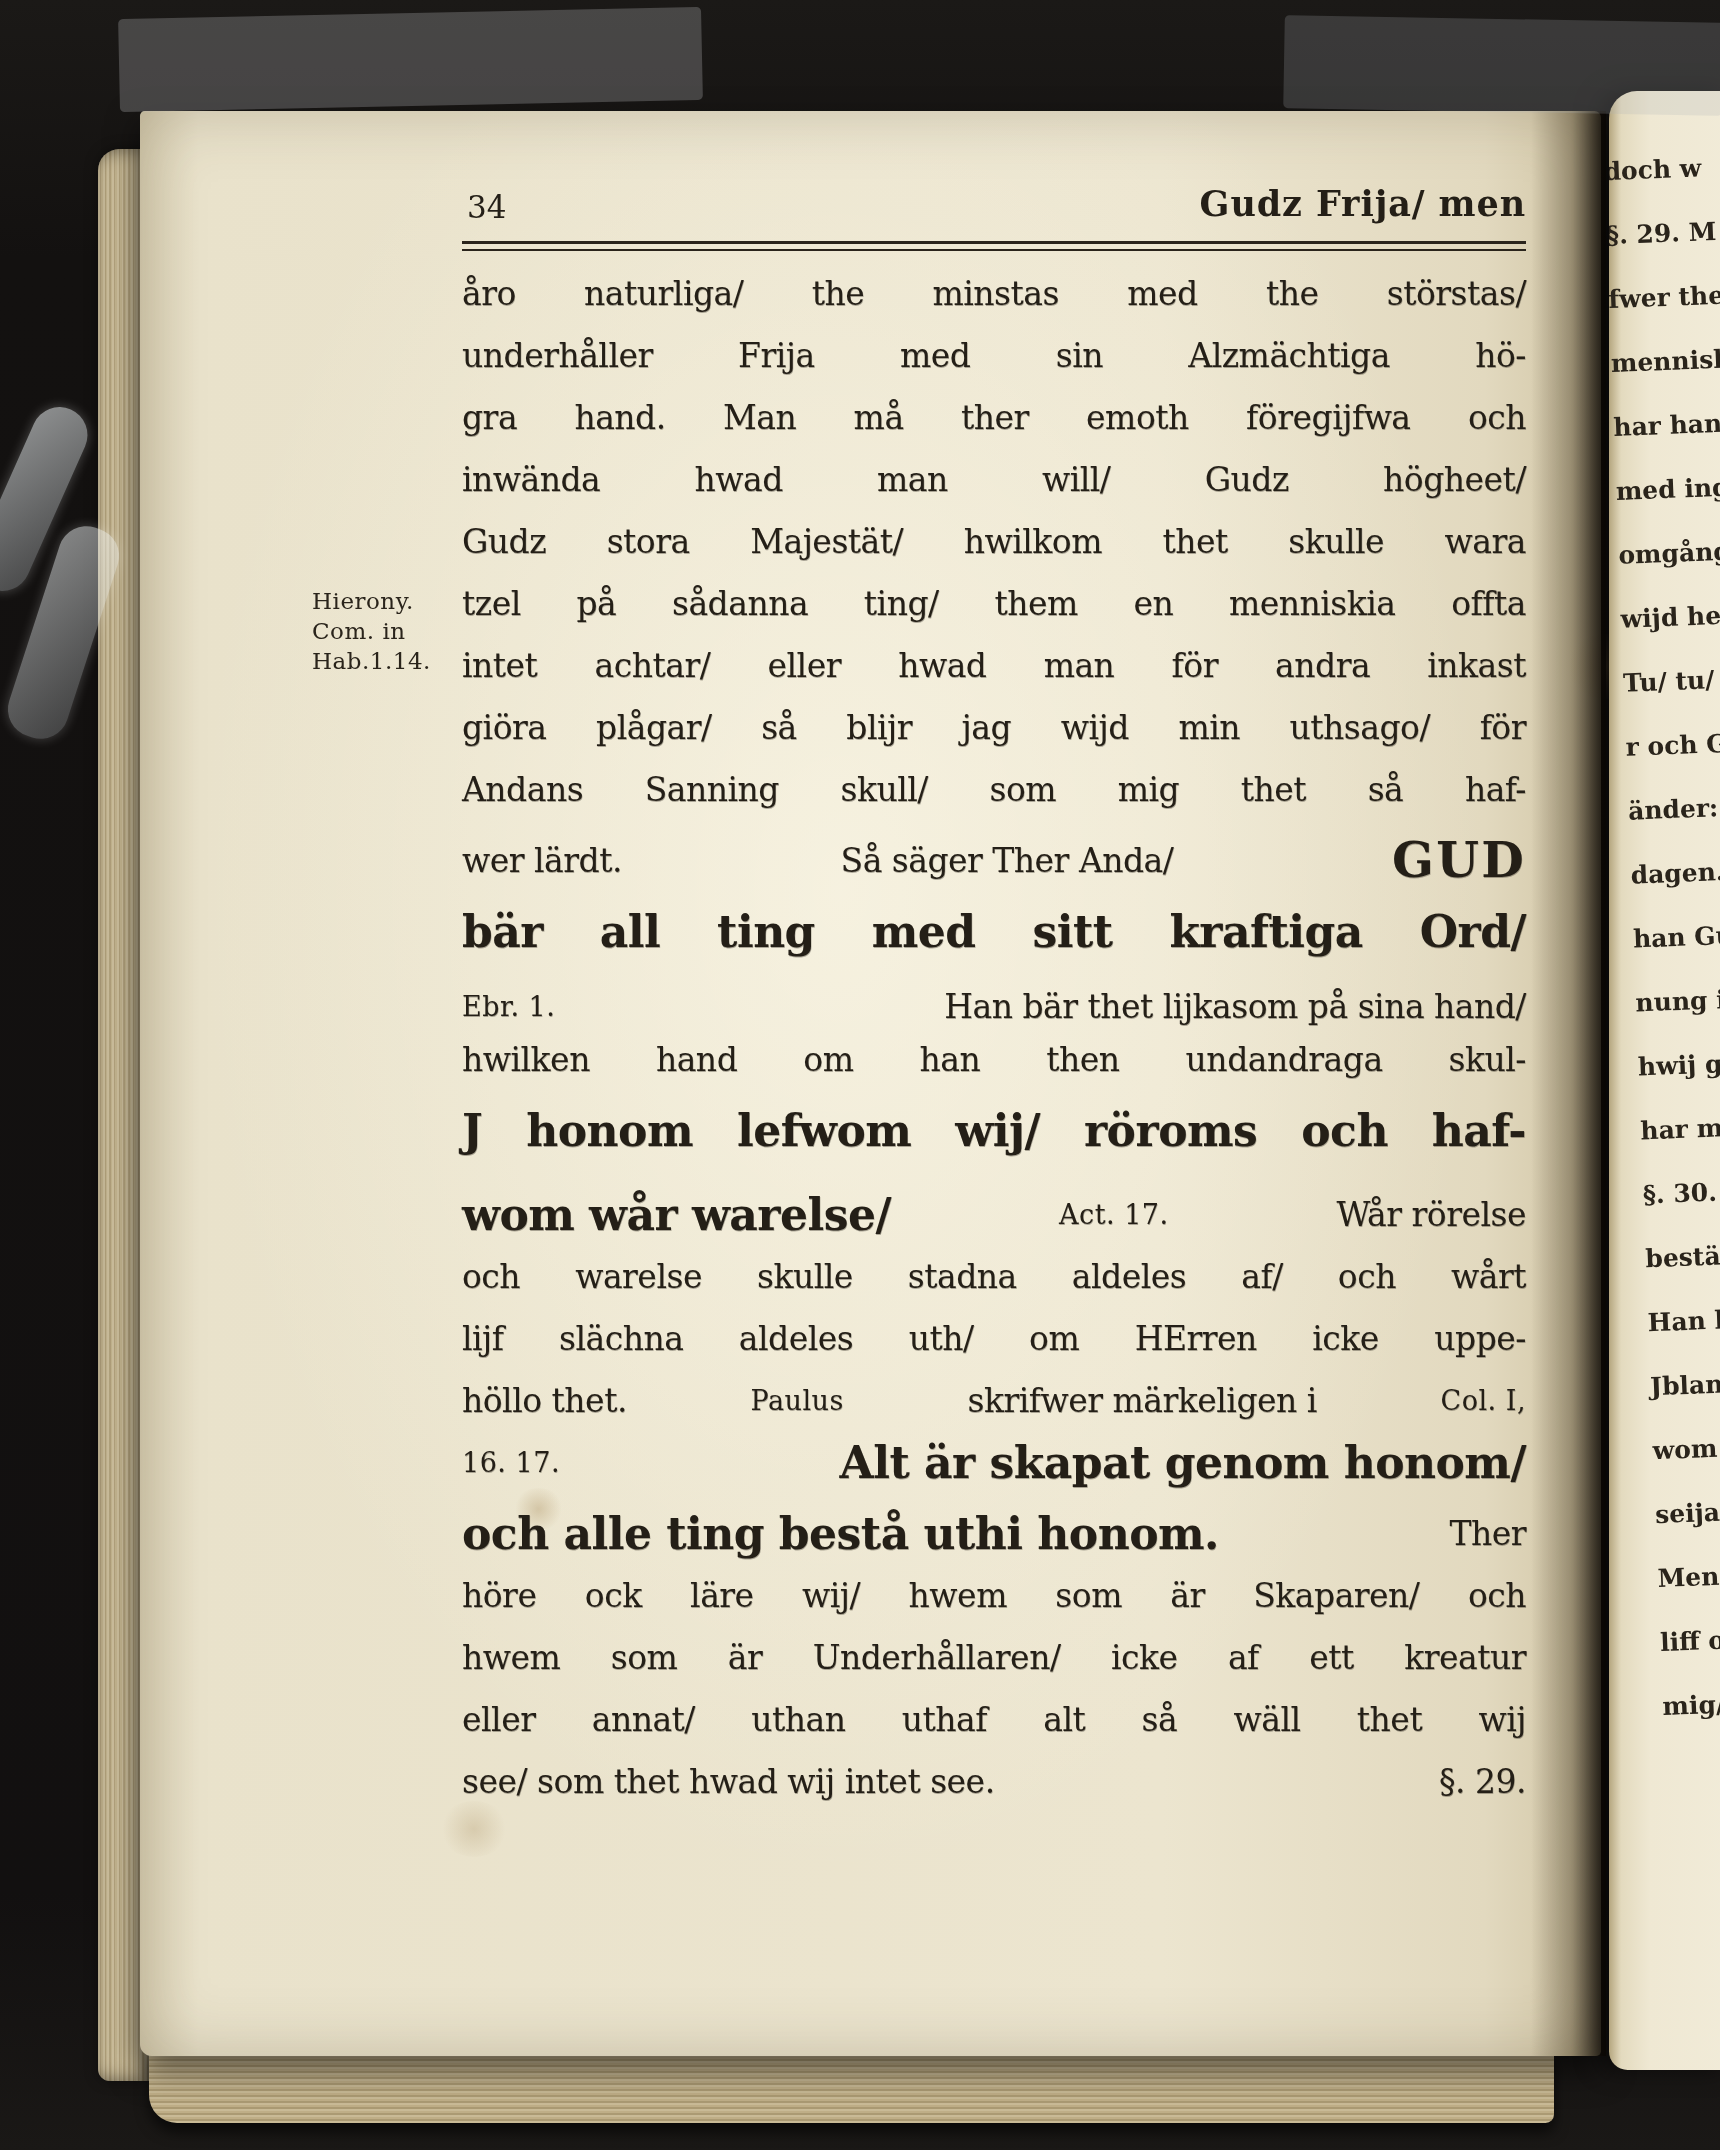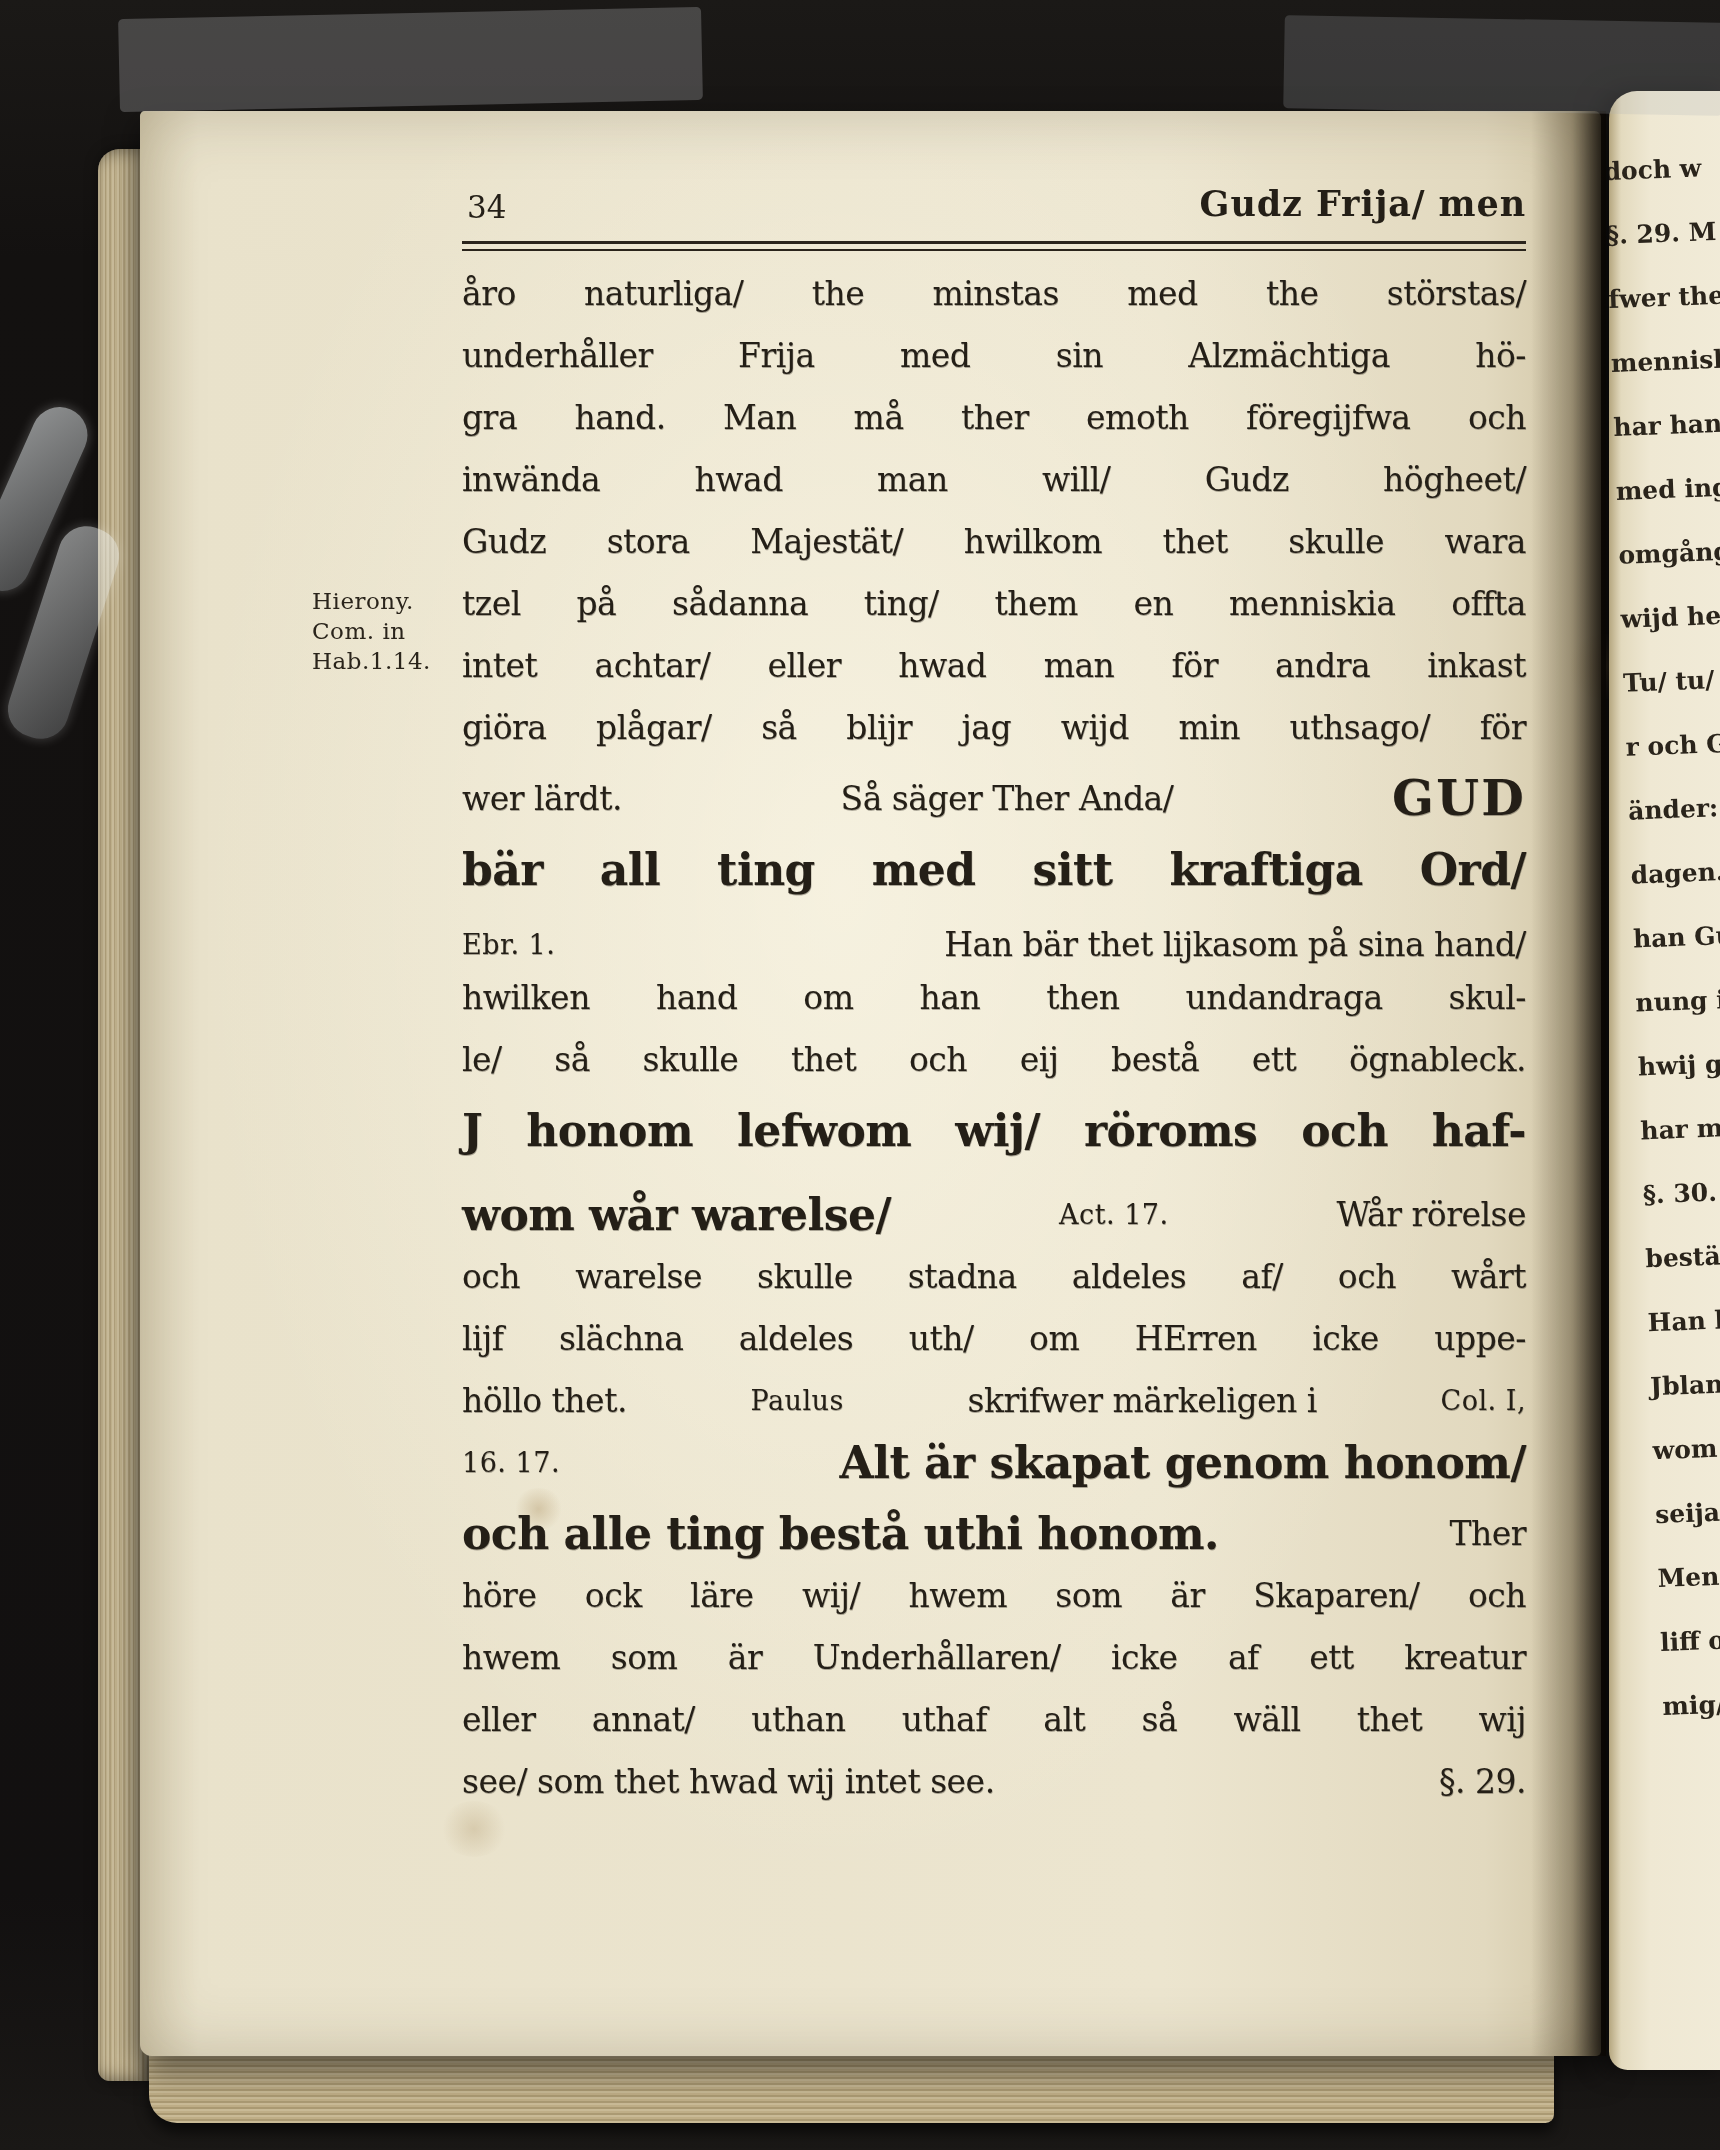--- a/index.html
+++ b/index.html
@@ -217,32 +217,32 @@
 
   <div class="body-text">
       <div class="line single"><span class="s-f">åro naturliga/ the minstas med the störstas/</span></div>
       <div class="line single"><span class="s-f">underhåller Frija med sin Alzmächtiga hö-</span></div>
       <div class="line single"><span class="s-f">gra hand. Man må ther emoth föregijfwa och</span></div>
       <div class="line single"><span class="s-f">inwända hwad man will/ Gudz högheet/</span></div>
       <div class="line single"><span class="s-f">Gudz stora Majestät/ hwilkom thet skulle wara</span></div>
       <div class="line single"><span class="s-f">tzel på sådanna ting/ them en menniskia offta</span></div>
       <div class="line single"><span class="s-f">intet achtar/ eller hwad man för andra inkast</span></div>
       <div class="line single"><span class="s-f">giöra plågar/ så blijr jag wijd min uthsago/ för</span></div>
+      <div class="line single"><span class="s-f">Andans Sanning skull/ som mig thet så haf-</span></div>
       <div class="line multi tall">
         <span class="s-f">wer lärdt.</span>
         <span class="s-f">Så säger Ther Anda/</span>
         <span class="s-g">GUD</span>
       </div>
       <div class="line single tall"><span class="s-b">bär all ting med sitt kraftiga Ord/</span></div>
       <div class="line multi">
         <span class="s-r">Ebr. 1.</span>
         <span class="s-f">Han bär thet lijkasom på sina hand/</span>
       </div>
       <div class="line single"><span class="s-f">hwilken hand om han then undandraga skul-</span></div>
-      <div class="line single"><span class="s-f">le/ så skulle thet och eij bestå ett ögnableck.</span></div>
       <div class="line single tall"><span class="s-b">J honom lefwom wij/ röroms och haf-</span></div>
       <div class="line multi tall">
         <span class="s-b">wom wår warelse/</span>
         <span class="s-r">Act. 17.</span>
         <span class="s-f">Wår rörelse</span>
       </div>
       <div class="line single"><span class="s-f">och warelse skulle stadna aldeles af/ och wårt</span></div>
       <div class="line single"><span class="s-f">lijf slächna aldeles uth/ om HErren icke uppe-</span></div>
       <div class="line multi">
         <span class="s-f">höllo thet.</span>

